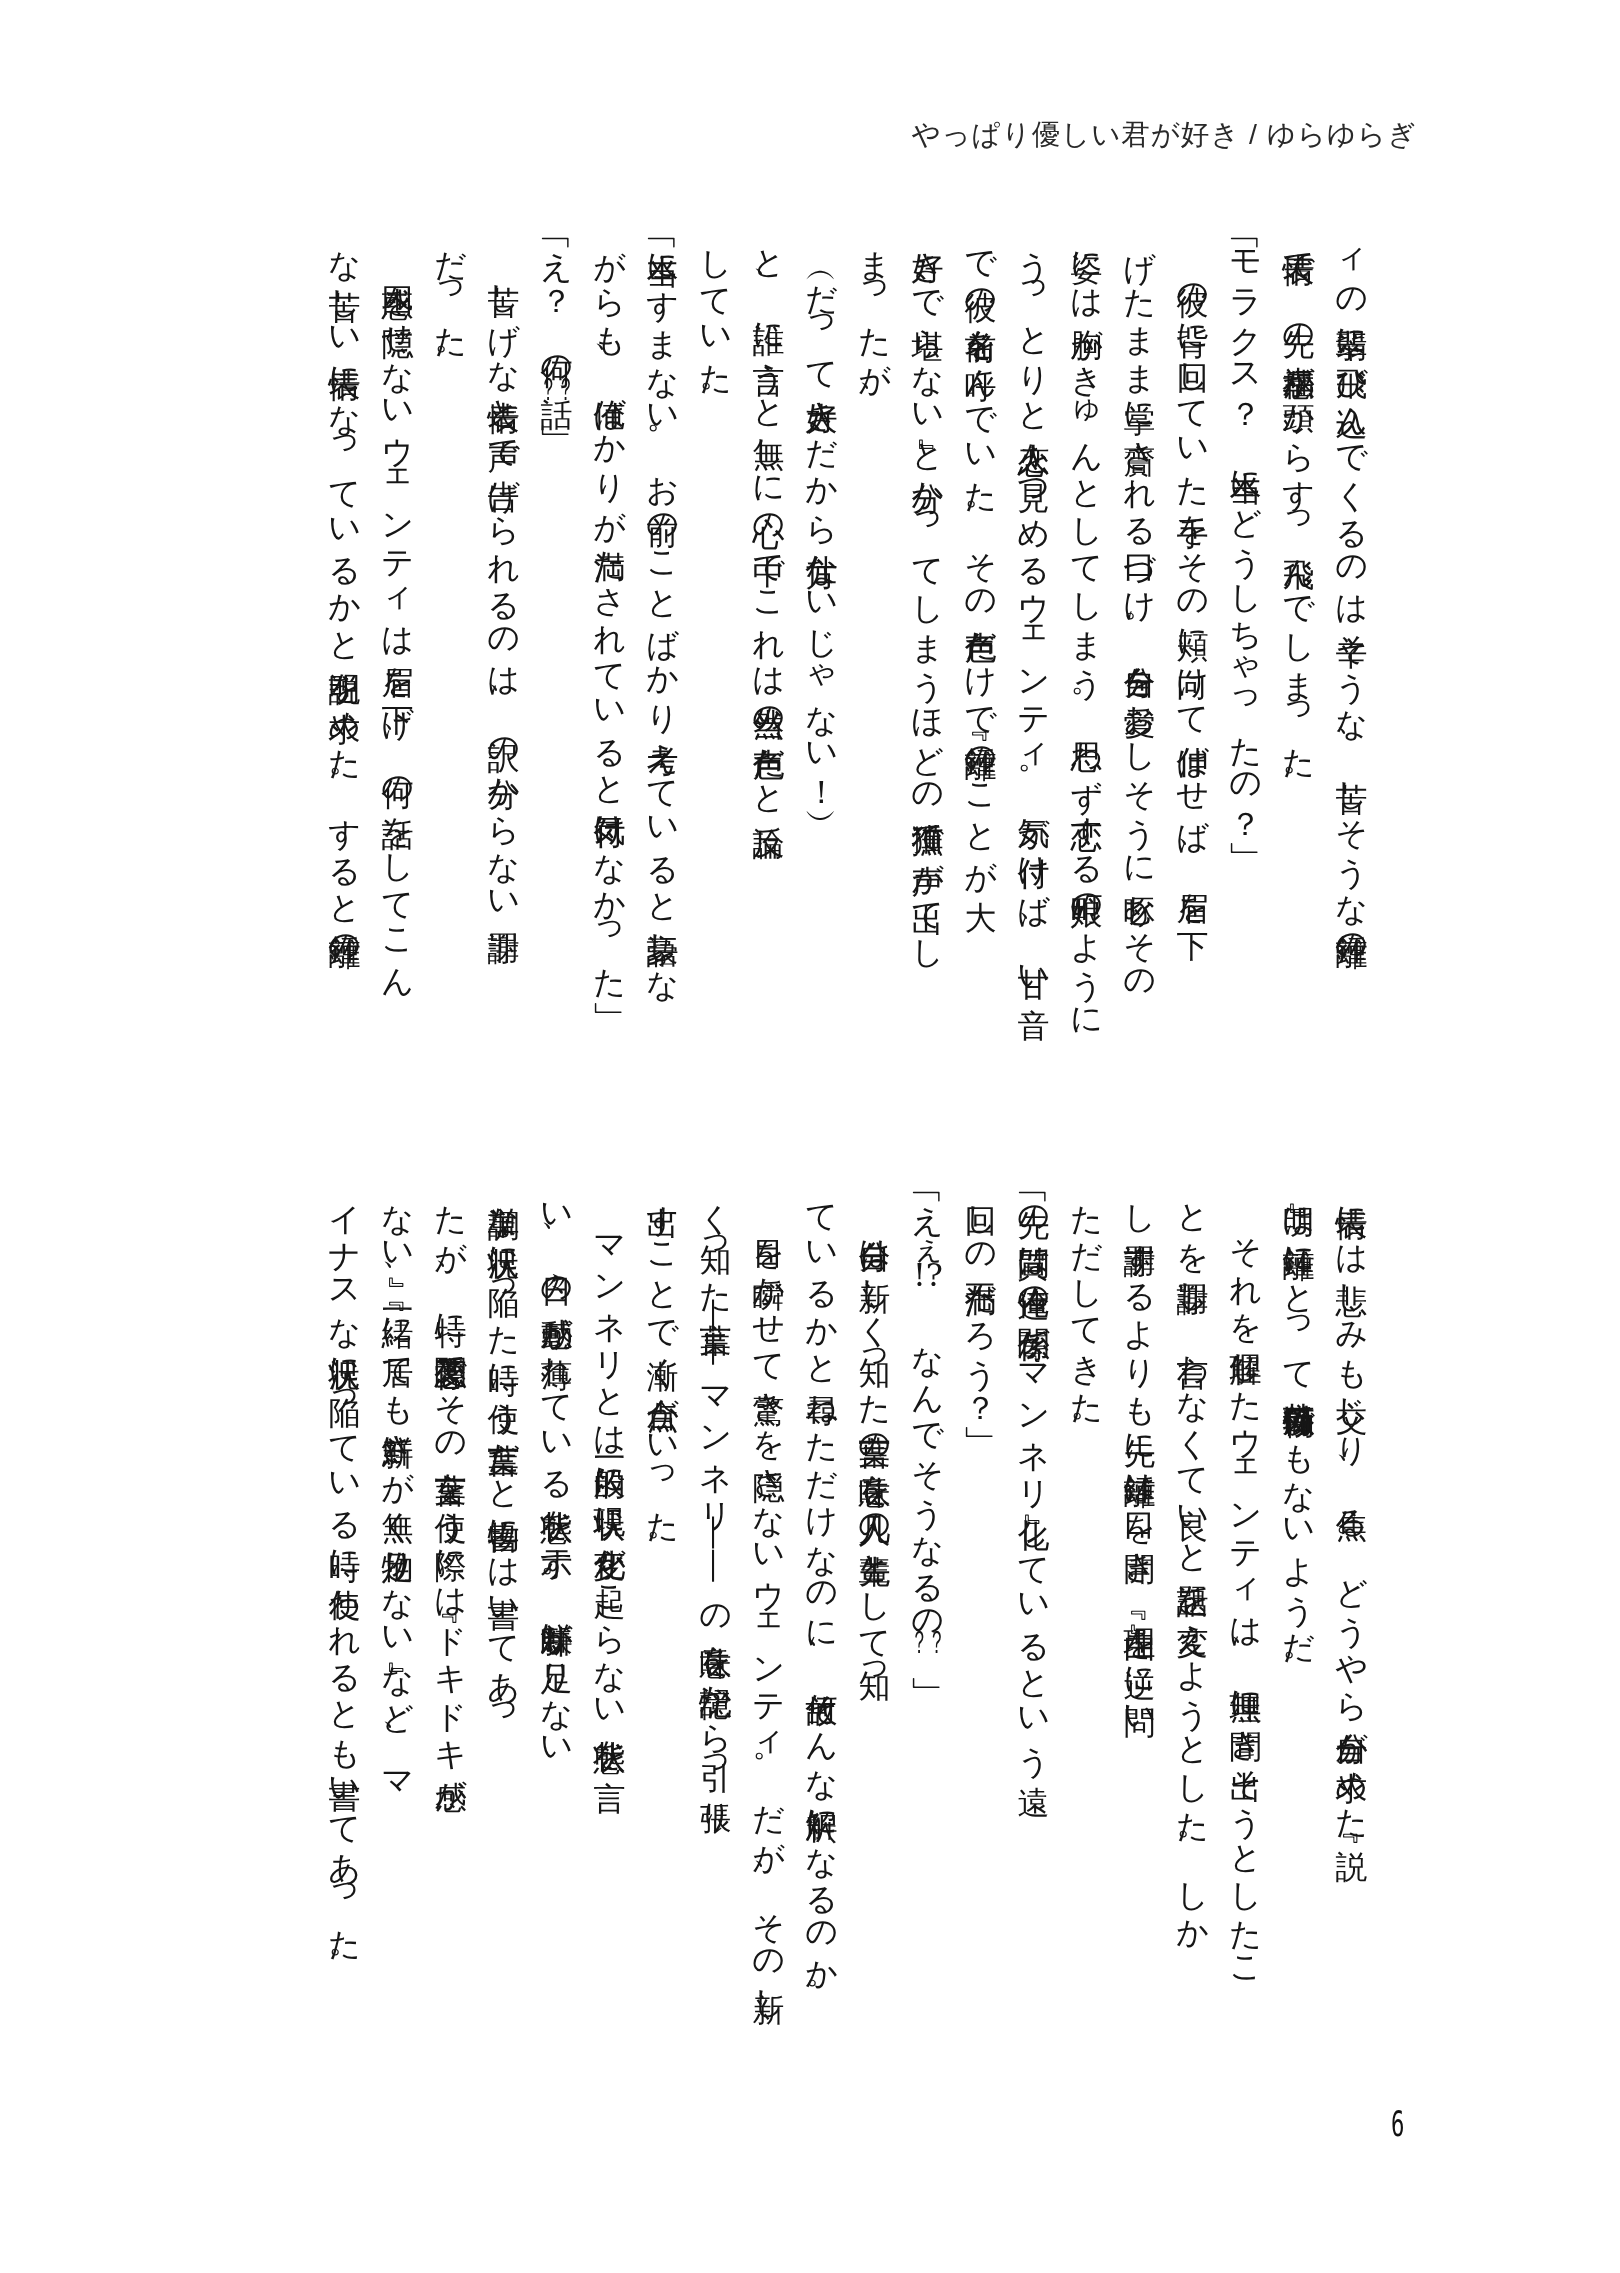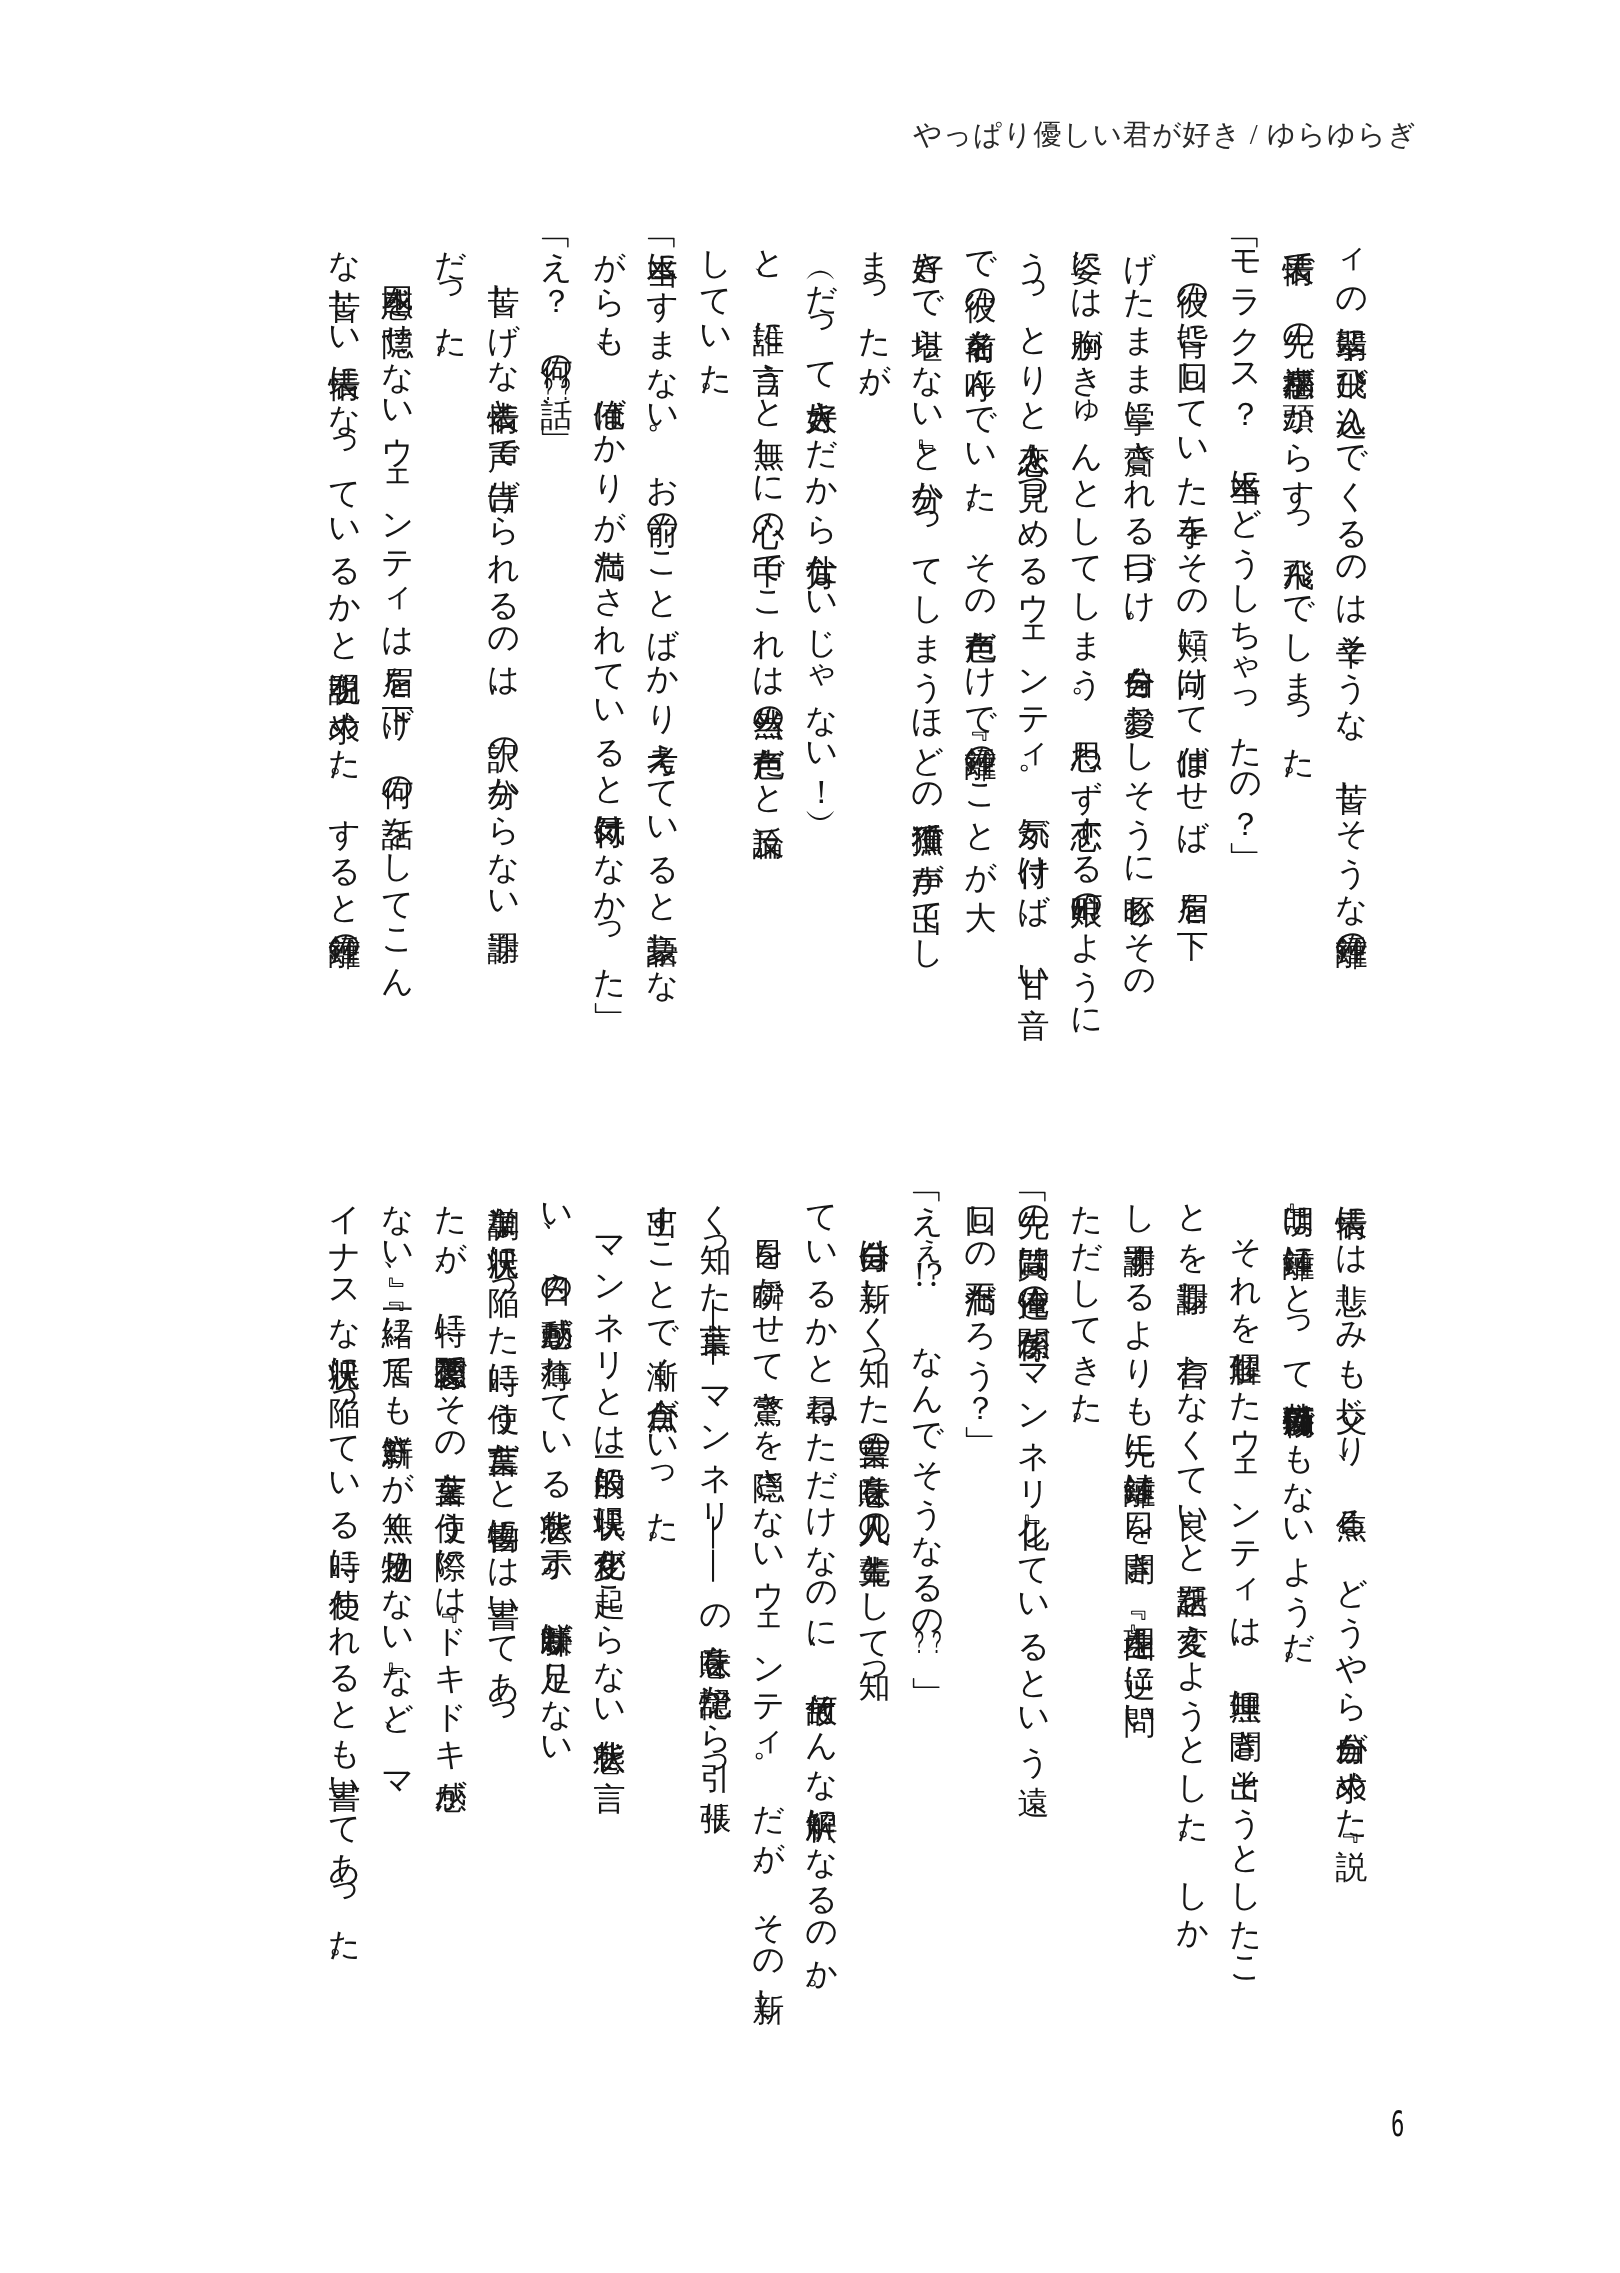--- a/index.html
+++ b/index.html
@@ -10,21 +10,21 @@
     width: 1621px;
     height: 2273px;
     position: relative;
     background: #ffffff;
     overflow: hidden;
   }
   .page-header {
     position: absolute;
     top: 116px;
     right: 204px;
-    font-family: Liberation Serif, serif;
+    font-family: Liberation Sans, sans-serif;
     font-size: 28.5px;
     color: #2a2a2a;
     letter-spacing: 0.9px;
     white-space: nowrap;
   }
   .tate {
     position: absolute;
     right: 243px;
     height: 904px;
     writing-mode: vertical-rl;

